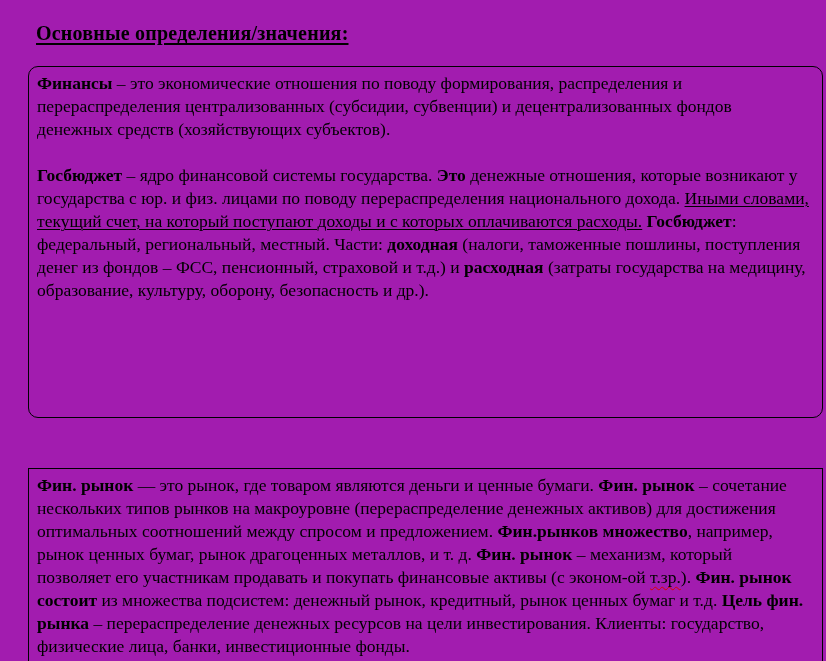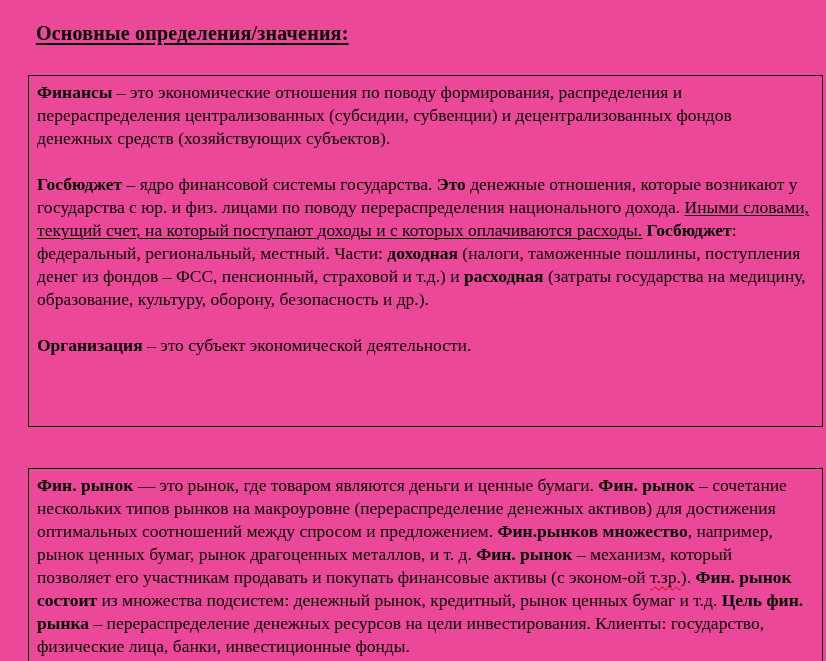--- a/index.html
+++ b/index.html
@@ -9,21 +9,21 @@
     height: 661px;
     overflow: hidden;
     background: #ffffff;
     font-family: "Liberation Serif", serif;
     color: #000000;
   }
   .page {
     position: relative;
     width: 826px;
     height: 661px;
-    background: #ec4899;
+    background: #a21caf;
   }
   .title {
     position: absolute;
     left: 36px;
     top: 22px;
     margin: 0;
     font-size: 20px;
     font-weight: bold;
     text-decoration: underline;
     text-decoration-thickness: 2px;
@@ -34,21 +34,21 @@
     position: absolute;
     left: 28px;
     width: 795px;
     box-sizing: border-box;
     border: 1.5px solid #000000;
     padding: 5px 12px 5px 8px;
     font-size: 17.5px;
     line-height: 23px;
     text-align: left;
   }
-  .box-1 { top: 75px; min-height: 352px; }
+  .box-1 { top: 66px; min-height: 352px; border-radius: 10px; }
   .box-2 { top: 468px; height: 240px; }
   .para { min-height: 23px; }
   .b { font-weight: bold; }
   .u {
     text-decoration: underline;
     text-decoration-thickness: 1px;
     text-underline-offset: 2px;
   }
   .spell {
     text-decoration: underline;
@@ -64,19 +64,18 @@
 <body>
 
 <div class="page">
   <h1 class="title">Основные определения/значения:</h1>
 
   <div class="box box-1">
       <div class="para"><span class="b">Финансы</span><span> – это экономические отношения по поводу формирования, распределения и перераспределения централизованных (субсидии, субвенции) и децентрализованных фондов денежных средств (хозяйствующих субъектов).</span></div>
       <div class="para"></div>
       <div class="para"><span class="b">Госбюджет</span><span> – ядро финансовой системы государства. </span><span class="b">Это</span><span> денежные отношения, которые возникают у государства с юр. и физ. лицами по поводу перераспределения национального дохода. </span><span class="u">Иными словами, текущий счет, на который поступают доходы и с которых оплачиваются расходы.</span><span> </span><span class="b">Госбюджет</span><span>: федеральный, региональный, местный. Части: </span><span class="b">доходная</span><span> (налоги, таможенные пошлины, поступления денег из фондов – ФСС, пенсионный, страховой и т.д.) и </span><span class="b">расходная</span><span> (затраты государства на медицину, образование, культуру, оборону, безопасность и др.).</span></div>
       <div class="para"></div>
-      <div class="para"><span class="b">Организация</span><span> – это субъект экономической деятельности.</span></div>
     </div>
 
   <div class="box box-2">
       <div class="para"><span class="b">Фин. рынок</span><span> — это рынок, где товаром являются деньги и ценные бумаги. </span><span class="b">Фин. рынок</span><span> – сочетание нескольких типов рынков на макроуровне (перераспределение денежных активов) для достижения оптимальных соотношений между спросом и предложением. </span><span class="b">Фин.рынков множество</span><span>, например, рынок ценных бумаг, рынок драгоценных металлов, и т. д. </span><span class="b">Фин. рынок</span><span> – механизм, который позволяет его участникам продавать и покупать финансовые активы (с эконом-ой </span><span class="spell">т.зр.</span><span>). </span><span class="b">Фин. рынок состоит</span><span> из множества подсистем: денежный рынок, кредитный, рынок ценных бумаг и т.д. </span><span class="b">Цель фин. рынка</span><span> – перераспределение денежных ресурсов на цели инвестирования. Клиенты: государство, физические лица, банки, инвестиционные фонды.</span></div>
     </div>
 </div>
 
 </body></html>

